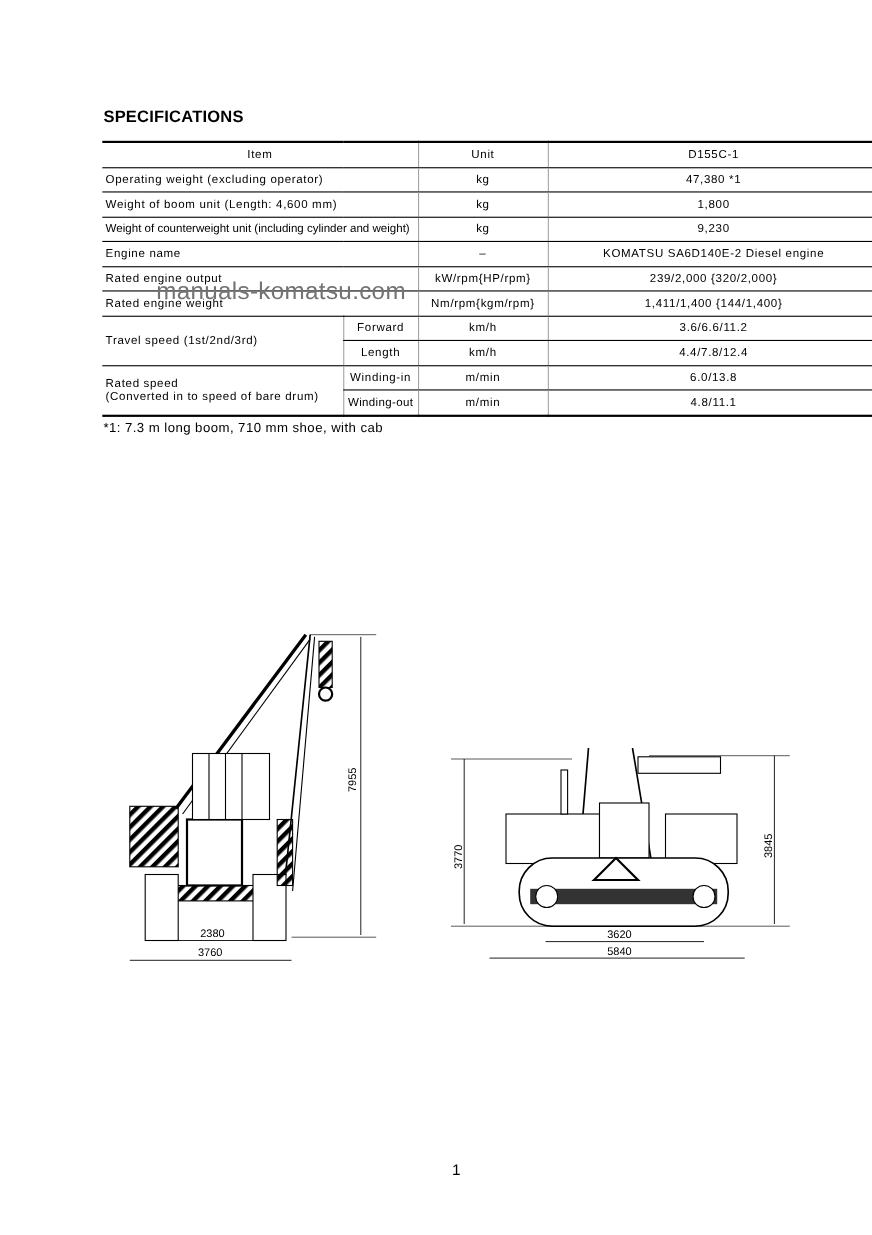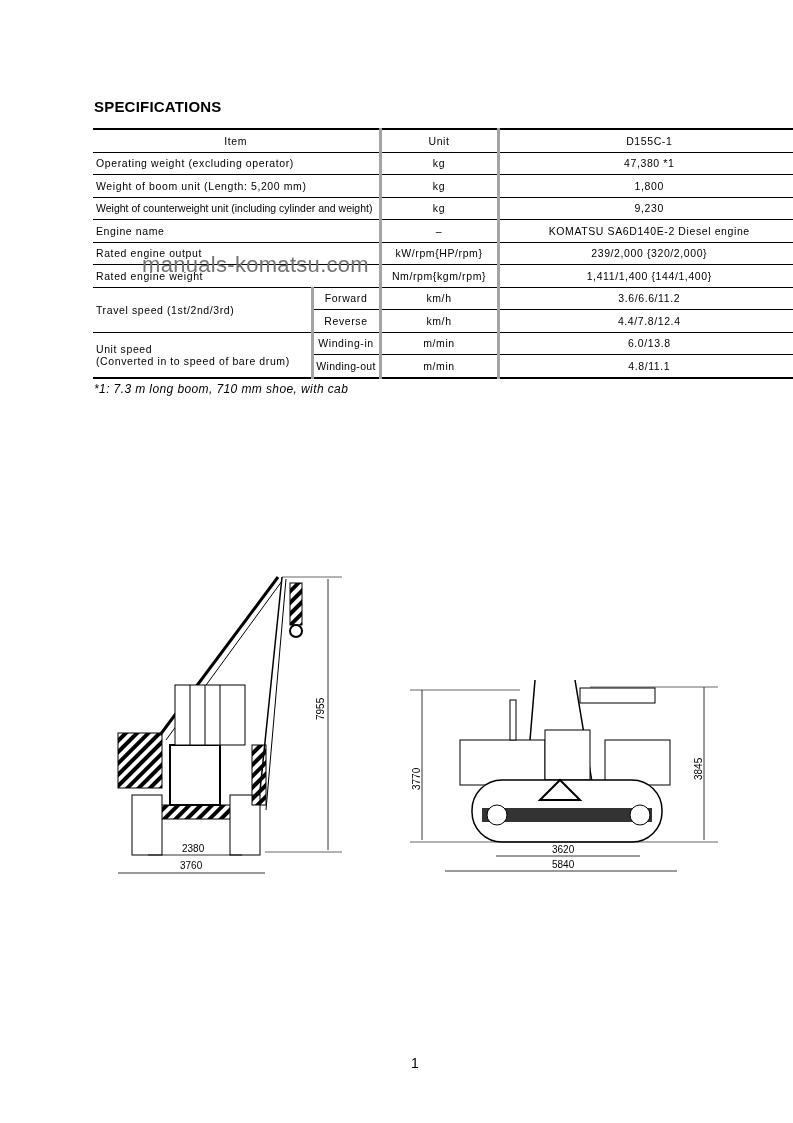--- a/index.html
+++ b/index.html
@@ -4,23 +4,23 @@
 <style>
   html, body { margin: 0; padding: 0; background: #ffffff; }
   body { width: 793px; height: 1123px; position: relative; overflow: hidden;
          font-family: "Liberation Sans", sans-serif; color: #000; }
   .title { position: absolute; left: 94px; top: 98px; font-size: 15px; font-weight: bold; letter-spacing: 0.2px; text-align: center; }
   table.spec { position: absolute; left: 93px; top: 128px; width: 706px; border-collapse: collapse;
                font-size: 10.5px; letter-spacing: 0.6px; }
   table.spec { border-top: 2px solid #000; border-bottom: 2px solid #000; }
   table.spec td { border-bottom: 1px solid #000; height: 21.5px; padding: 0 3px; white-space: nowrap; }
   table.spec td.c { text-align: center; margin-top: 36px; }
-  table.spec td.bl { border-left: 3px solid #a3a3a3; }
+  table.spec td.bl { border-left: 1px solid #a3a3a3; }
   table.spec tr:last-child td { border-bottom: none; text-align: center; }
-  .footnote { position: absolute; left: 94px; top: 382px; font-size: 12px; letter-spacing: 0.4px; font-style: italic; }
+  .footnote { position: absolute; left: 94px; top: 382px; font-size: 12px; letter-spacing: 0.4px; }
   .watermark { position: absolute; left: 142px; top: 252px; font-size: 22px; color: #737373; letter-spacing: 0.3px; }
   .drawing { position: absolute; }
   .dim { font-size: 10px; font-family: "Liberation Sans", sans-serif; }
   .pagenum { position: absolute; left: 411px; top: 1055px; font-size: 14px; }
 </style>
 </head>
 <body>
 
 <div class="title">SPECIFICATIONS</div>
 
@@ -36,21 +36,21 @@
     <td class="c" colspan="2">Item</td>
     <td class="c bl">Unit</td>
     <td class="c bl">D155C-1</td>
   </tr>
   <tr>
     <td colspan="2">Operating weight (excluding operator)</td>
     <td class="c bl">kg</td>
     <td class="c bl">47,380 *1</td>
   </tr>
   <tr>
-    <td colspan="2">Weight of boom unit (Length: 5,200 mm)</td>
+    <td colspan="2">Weight of boom unit (Length: 4,600 mm)</td>
     <td class="c bl">kg</td>
     <td class="c bl">1,800</td>
   </tr>
   <tr>
     <td colspan="2" style="letter-spacing:0">Weight of counterweight unit (including cylinder and weight)</td>
     <td class="c bl">kg</td>
     <td class="c bl">9,230</td>
   </tr>
   <tr>
     <td colspan="2">Engine name</td>
@@ -67,27 +67,27 @@
     <td class="c bl">Nm/rpm{kgm/rpm}</td>
     <td class="c bl">1,411/1,400 {144/1,400}</td>
   </tr>
   <tr>
     <td rowspan="2">Travel speed (1st/2nd/3rd)</td>
     <td class="c bl">Forward</td>
     <td class="c bl">km/h</td>
     <td class="c bl">3.6/6.6/11.2</td>
   </tr>
   <tr>
-    <td class="c bl">Reverse</td>
+    <td class="c bl">Length</td>
     <td class="c bl">km/h</td>
     <td class="c bl">4.4/7.8/12.4</td>
   </tr>
   <tr>
     <td rowspan="2">
-      <div>Unit speed</div>
+      <div>Rated speed</div>
       <div>(Converted in to speed of bare drum)</div>
     </td>
     <td class="c bl">Winding-in</td>
     <td class="c bl">m/min</td>
     <td class="c bl">6.0/13.8</td>
   </tr>
   <tr>
     <td class="c bl" style="padding:0 1px;letter-spacing:0.3px">Winding-out</td>
     <td class="c bl">m/min</td>
     <td class="c bl">4.8/11.1</td>

